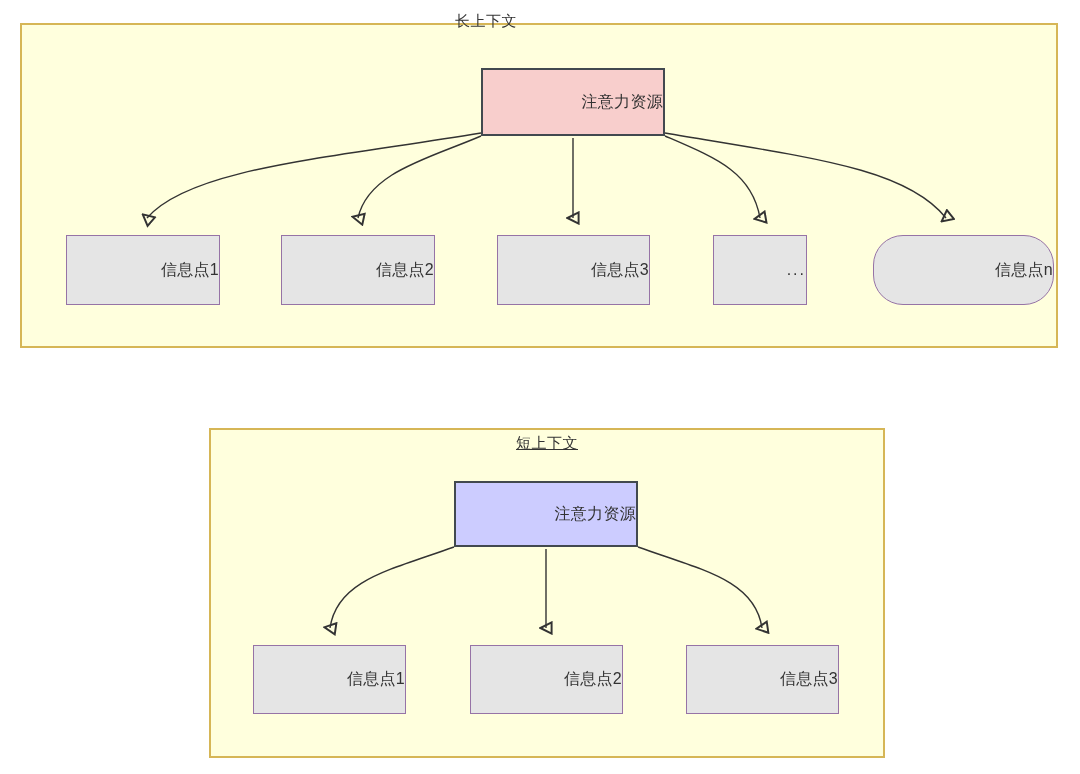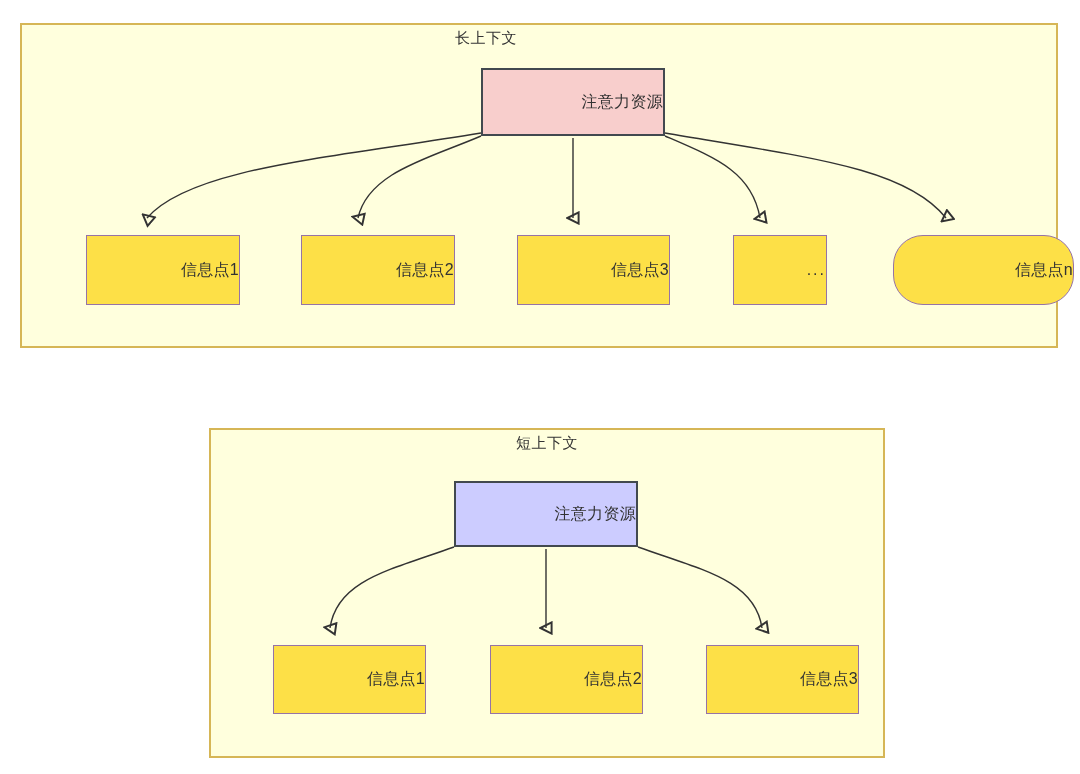--- a/index.html
+++ b/index.html
@@ -48,24 +48,23 @@
   }
   .node.attention-long {
     background: #f8cecc;
     border: 2px solid #42494f;
   }
   .node.attention-short {
     background: #ccccff;
     border: 2px solid #42494f;
   }
   .node.info {
-    background: #fde047;
+    background: #e5e5e5;
     border: 1.6px solid #9673a6;
     font-size: 16px;
-    margin-left: 20px;
   }
   .node.info.ellipsis {
     font-size: 16px;
     letter-spacing: 2px;
     color: #333;
   }
   svg.edges {
     position: absolute;
     left: 0; top: 0;
     width: 1080px;
@@ -78,21 +77,21 @@
     stroke: #333333;
     stroke-width: 1.4;
   }
 </style>
 </head>
 <body>
 
 <div class="canvas">
 
   <div class="group-box" style="left:20px; top:23px; width:1038px; height:325px;"></div>
-  <div class="group-title" style="left:20px; top:29px; width:932px;">长上下文</div>
+  <div class="group-title" style="left:20px; top:12px; width:932px;">长上下文</div>
 
   <svg class="edges">
     <defs>
       <marker id="ah1" markerWidth="10" markerHeight="10" refX="5" refY="5" orient="auto" markerUnits="strokeWidth">
         <path d="M1,1 L9,1 L5,9 z" fill="#333333" stroke="none"></path>
       </marker>
     </defs>
 
     <path d="M481,133 C 330,158 190,168 147,218" marker-end="url(#ah1)"></path>
 
@@ -119,21 +118,21 @@
     <span>信息点3</span>
   </div>
   <div class="node info ellipsis" style="left:713px; top:235px; width:94px; height:70px;">
     <span>...</span>
   </div>
   <div class="node info" style="left:873px; top:235px; width:181px; height:70px;border-radius:30px;">
     <span>信息点n</span>
   </div>
 
   <div class="group-box" style="left:209px; top:428px; width:676px; height:330px;"></div>
-  <div class="group-title" style="left:209px; top:434px; width:676px;">短上下文</div>
+  <div class="group-title" style="left:209px; top:434px; width:676px;text-decoration:underline;">短上下文</div>
 
   <svg class="edges">
     <defs>
       <marker id="ah2" markerWidth="10" markerHeight="10" refX="5" refY="5" orient="auto" markerUnits="strokeWidth">
         <path d="M1,1 L9,1 L5,9 z" fill="#333333" stroke="none"></path>
       </marker>
     </defs>
 
     <path d="M454,547 C 390,570 337,580 330,628" marker-end="url(#ah2)"></path>
 

